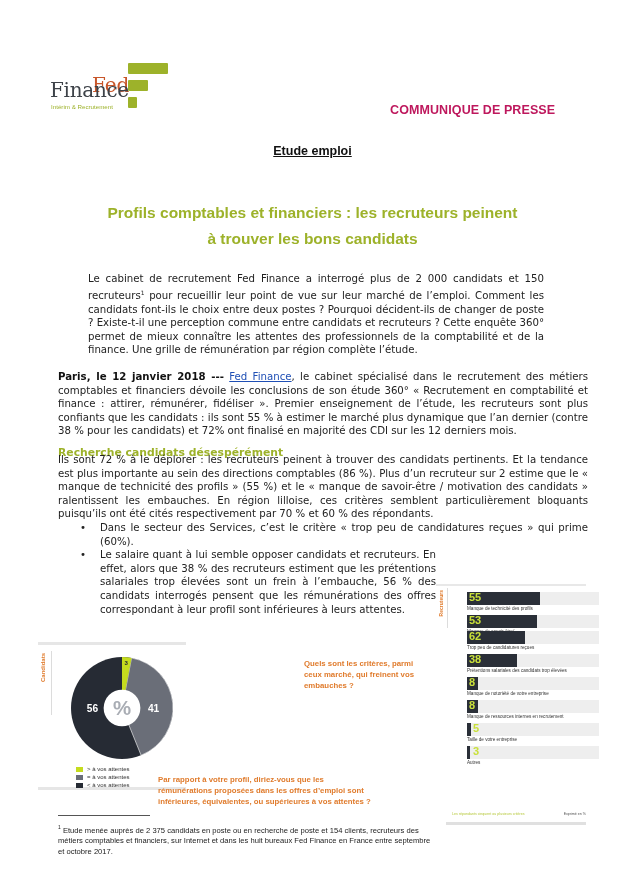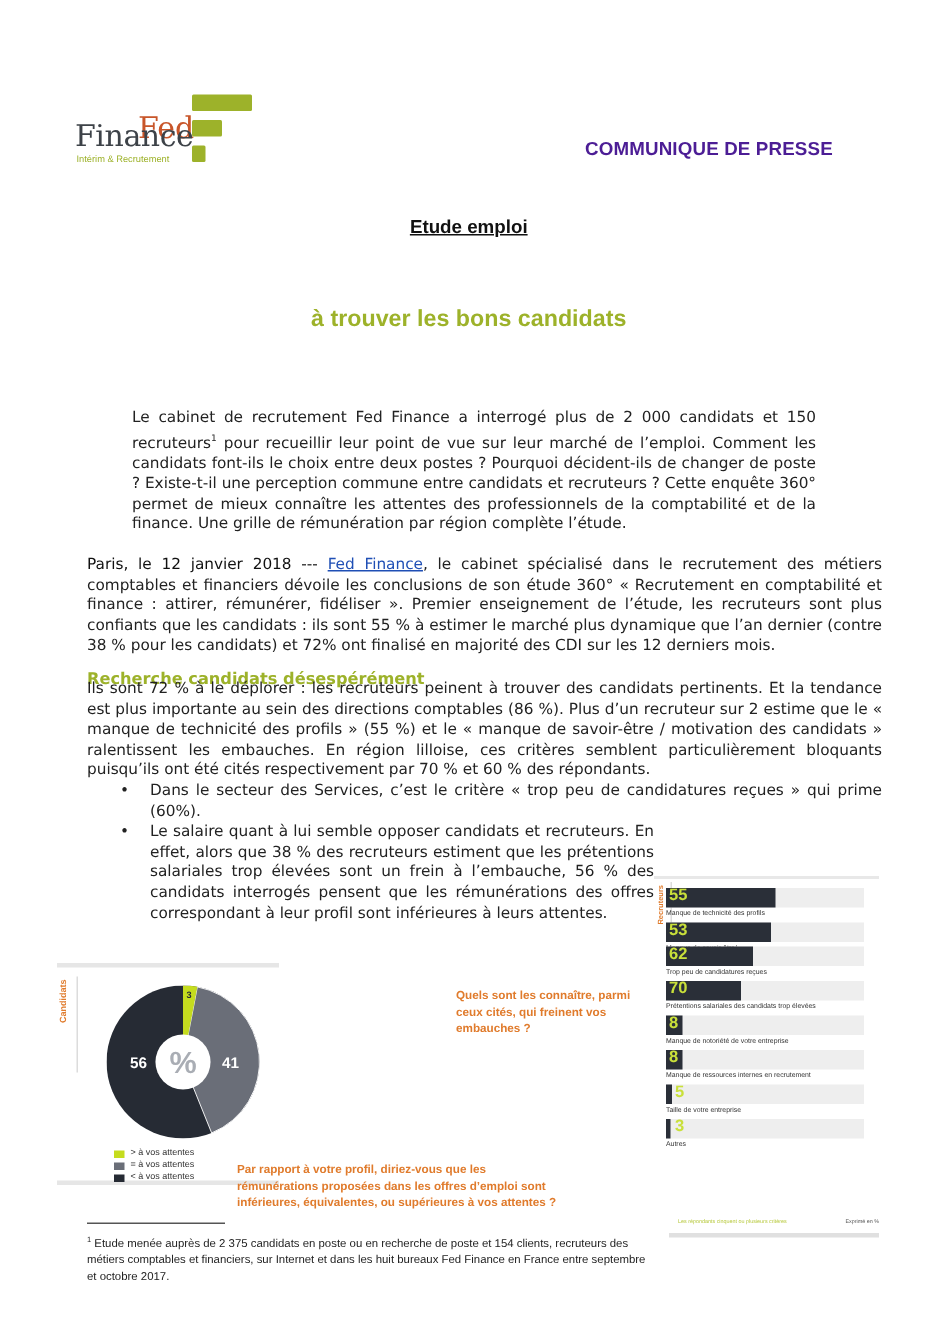--- a/index.html
+++ b/index.html
@@ -9,32 +9,32 @@
   
   .logo { position: absolute; left: 50px; top: 62px; width: 170px; height: 56px; }
   .logo-fed { position: absolute; left: 42px; top: 0px; font-family: "DejaVu Serif", serif; font-size: 20px; color: #c8562a; line-height: 20px; margin-top: 13px; }
   .logo-finance { position: absolute; left: 0px; top: 17px; font-family: "DejaVu Serif", serif; font-size: 20px; color: #3d4248; line-height: 22px; letter-spacing: -0.3px; }
   .logo-tag { position: absolute; left: 1px; top: 41px; font-family: "Liberation Sans", sans-serif; font-size: 6.2px; color: #9db22a; }
   .logo-bar { position: absolute; background: #9db22a; border-radius: 1px; }
   .logo-bar.b1 { left: 78px; top: 1px; width: 40px; height: 11px; }
   .logo-bar.b2 { left: 78px; top: 18px; width: 20px; height: 11px; }
   .logo-bar.b3 { left: 78px; top: 35px; width: 9px; height: 11px; }
 
-  .press-label { position: absolute; left: 390px; top: 92px; font-family: "Liberation Sans", sans-serif; font-weight: bold; font-size: 12.5px; color: #4c1d95; letter-spacing: 0.1px; }
+  .press-label { position: absolute; left: 390px; top: 103px; font-family: "Liberation Sans", sans-serif; font-weight: bold; font-size: 12.5px; color: #be185d; letter-spacing: 0.1px; }
 
   .study-label { position: absolute; left: 0; right: 0; top: 144px; text-align: center; font-family: "Liberation Sans", sans-serif; font-weight: bold; font-size: 12.5px; text-decoration: underline; color: #111; }
 
   .headline { position: absolute; left: 0; right: 0; top: 200px; text-align: center; font-family: "Liberation Sans", sans-serif; font-weight: bold; font-size: 15.5px; color: #9db22a; line-height: 26px; }
 
   .intro { position: absolute; left: 88px; width: 456px; top: 272px; font-size: 10.2px; line-height: 13.6px; text-align: justify; color: #222; }
   .intro sup { font-size: 6px; }
 
   .para { position: absolute; left: 58px; width: 530px; font-size: 10.2px; line-height: 13.6px; text-align: justify; color: #222; }
   .p1 { top: 370px; }
-  .p1 b { font-weight: normal; color: #111; }
+  .p1 b { font-weight: bold; color: #111; }
   .p1 a { color: #1f4fb5; text-decoration: underline; }
 
   .section-title { position: absolute; left: 58px; top: 446px; font-size: 10.8px; font-weight: bold; color: #9db22a; }
 
   .p2 { top: 453px; }
 
   .bullets { position: absolute; left: 78px; top: 521px; font-size: 10.2px; line-height: 13.6px; color: #222; }
   .bullet { position: relative; padding-left: 22px; text-align: justify; }
   .bullet::before { content: "•"; position: absolute; left: 2px; top: 0; }
   .bullet.b1 { width: 510px; }
@@ -51,21 +51,21 @@
   .legend-swatch { width: 7px; height: 5px; display: inline-block; }
 
   .q-orange { position: absolute; font-family: "Liberation Sans", sans-serif; font-weight: bold; font-size: 7.8px; color: #e07b2c; line-height: 11px; }
   .q1 { left: 304px; top: 658px; width: 120px; }
   .q2 { left: 158px; top: 774px; width: 220px; }
 
   
   .bars-panel { position: absolute; left: 436px; top: 584px; width: 150px; height: 238px; border-top: 2px solid #e8e8e8; }
   .bars-side { position: absolute; left: 0; top: 2px; width: 12px; height: 40px; border-right: 1px solid #dcdcdc; }
   .bars-side span { position: absolute; left: 2px; top: 2px; writing-mode: vertical-rl; transform: rotate(180deg); font-size: 5px; font-weight: bold; color: #e07b2c; font-family: "Liberation Sans", sans-serif; }
-  .bar-list { position: absolute; left: 8px; top: 6px; width: 134px; }
+  .bar-list { position: absolute; left: 31px; top: 6px; width: 134px; }
   .bar-item { height: 23px; position: relative; }
   .bar-item.tall { height: 16px; }
   .bar-track { position: absolute; left: 0; top: 0; width: 132px; height: 13px; background: #eeeeee; }
   .bar-fill { position: absolute; left: 0; top: 0; height: 13px; background: #2a2f38; }
   .bar-val { position: absolute; left: 2px; top: -1px; font-family: "Liberation Sans", sans-serif; font-weight: bold; font-size: 11px; color: #c9e03a; }
   .bar-label { position: absolute; left: 0; top: 14px; width: 132px; font-family: "Liberation Sans", sans-serif; font-size: 4.6px; color: #333; line-height: 5.6px; }
   .bars-foot { position: absolute; left: 16px; top: 226px; width: 134px; display: flex; justify-content: space-between; font-family: "Liberation Sans", sans-serif; font-size: 3.6px; }
   .bars-foot .note { color: #b6c83a; }
   .bars-foot .unit { color: #555; }
   .bars-bottom { position: absolute; left: 10px; top: 236px; width: 140px; height: 3px; background: #e0e0e0; }
@@ -85,20 +85,21 @@
   <span class="logo-bar b1"></span>
   <span class="logo-bar b2"></span>
   <span class="logo-bar b3"></span>
 </div>
 
 <div class="press-label">COMMUNIQUE DE PRESSE</div>
 
 <div class="study-label">Etude emploi</div>
 
 <div class="headline">
+  <div>Profils comptables et financiers : les recruteurs peinent</div>
   <div>à trouver les bons candidats</div>
 </div>
 
 <div class="intro"><span>Le cabinet de recrutement Fed Finance a interrogé plus de 2 000 candidats et 150 recruteurs</span><sup>1</sup><span> pour recueillir leur point de vue sur leur marché de l’emploi. Comment les candidats font-ils le choix entre deux postes ? Pourquoi décident-ils de changer de poste ? Existe-t-il une perception commune entre candidats et recruteurs ? Cette enquête 360° permet de mieux connaître les attentes des professionnels de la comptabilité et de la finance. Une grille de rémunération par région complète l’étude.</span></div>
 
 <div class="para p1"><b>Paris, le 12 janvier 2018 ---</b> <a>Fed Finance</a><span>, le cabinet spécialisé dans le recrutement des métiers comptables et financiers dévoile les conclusions de son étude 360° « Recrutement en comptabilité et finance : attirer, rémunérer, fidéliser ». Premier enseignement de l’étude, les recruteurs sont plus confiants que les candidats : ils sont 55 % à estimer le marché plus dynamique que l’an dernier (contre 38 % pour les candidats) et 72% ont finalisé en majorité des CDI sur les 12 derniers mois.</span></div>
 
 <div class="section-title">Recherche candidats désespérément</div>
 
 <div class="para p2">Ils sont 72 % à le déplorer : les recruteurs peinent à trouver des candidats pertinents. Et la tendance est plus importante au sein des directions comptables (86 %).  Plus d’un recruteur sur 2 estime que le « manque de technicité des profils » (55 %) et le « manque de savoir-être / motivation des candidats » ralentissent les embauches. En région lilloise, ces critères semblent particulièrement bloquants puisqu’ils ont été cités respectivement par 70 % et 60 % des répondants.</div>
@@ -134,21 +135,21 @@
         <span class="legend-swatch" style="background:#6a6e78"></span>
         <span>= à vos attentes</span>
       </div>
     <div class="legend-row">
         <span class="legend-swatch" style="background:#262b34"></span>
         <span>&lt; à vos attentes</span>
       </div>
   </div>
 </div>
 
-<div class="q-orange q1">Quels sont les connaître, parmi ceux cités, qui freinent vos embauches ?</div>
+<div class="q-orange q1">Quels sont les critères, parmi ceux marché, qui freinent vos embauches ?</div>
 <div class="q-orange q2">Par rapport à votre profil, diriez-vous que les rémunérations proposées dans les offres d’emploi sont inférieures, équivalentes, ou supérieures à vos attentes ?</div>
 
 <div class="bars-panel">
   <div class="bars-side">
       <span>Recruteurs</span>
     </div>
   <div class="bar-list">
     <div class="bar-item">
       <div class="bar-track">
           <div class="bar-fill" style="width:55%"></div>
@@ -167,21 +168,21 @@
       <div class="bar-track">
           <div class="bar-fill" style="width:44%"></div>
         </div>
       <span class="bar-val">62</span>
       <span class="bar-label">Trop peu de candidatures reçues</span>
     </div>
     <div class="bar-item">
       <div class="bar-track">
           <div class="bar-fill" style="width:38%"></div>
         </div>
-      <span class="bar-val">70</span>
+      <span class="bar-val">38</span>
       <span class="bar-label">Prétentions salariales des candidats trop élevées</span>
     </div>
     <div class="bar-item">
       <div class="bar-track">
           <div class="bar-fill" style="width:8%"></div>
         </div>
       <span class="bar-val">8</span>
       <span class="bar-label">Manque de notoriété de votre entreprise</span>
     </div>
     <div class="bar-item">

